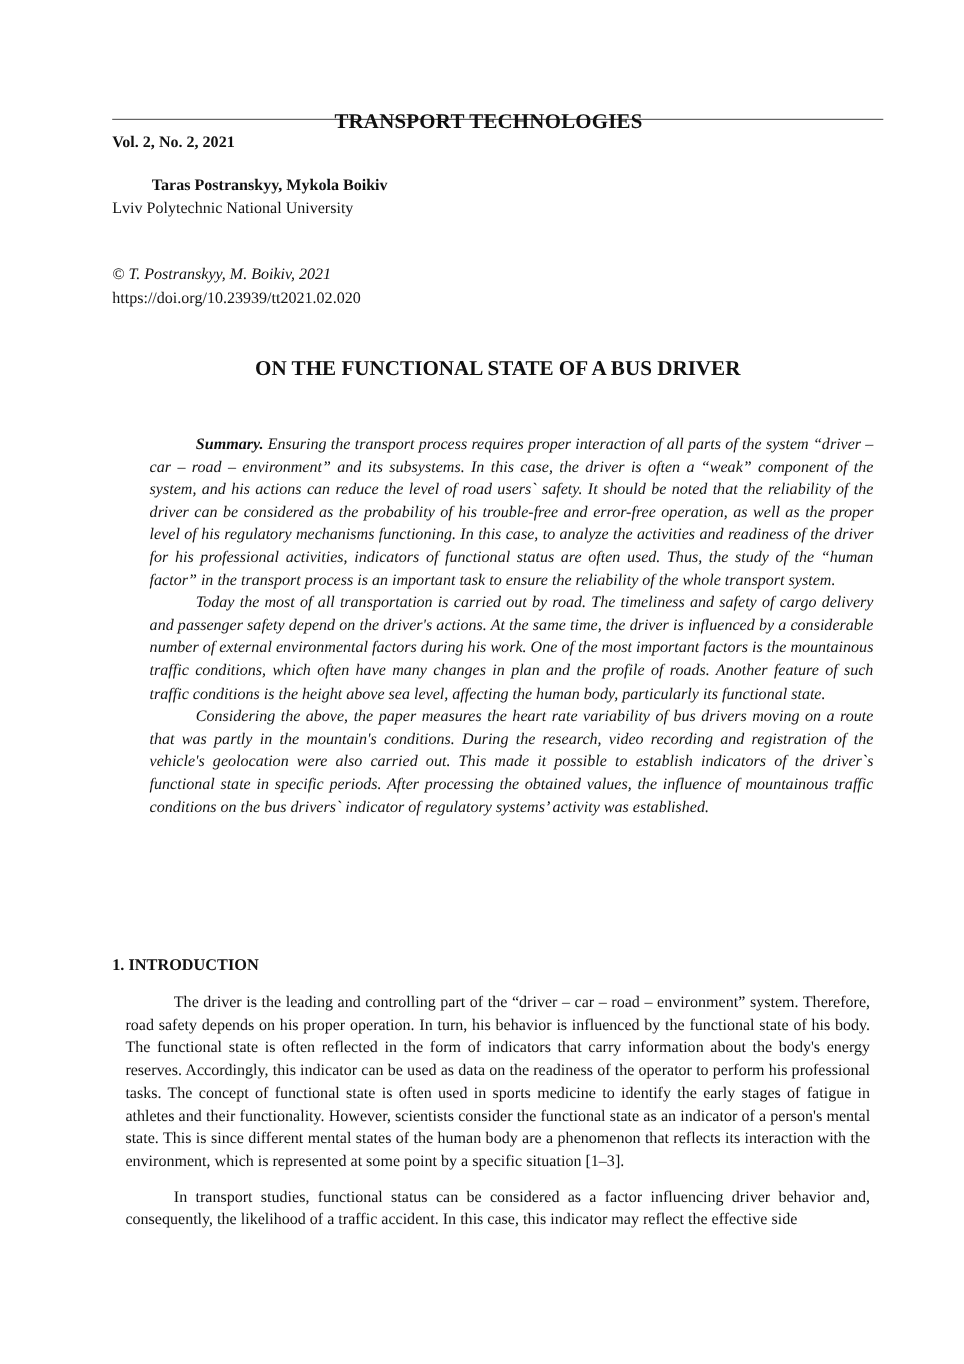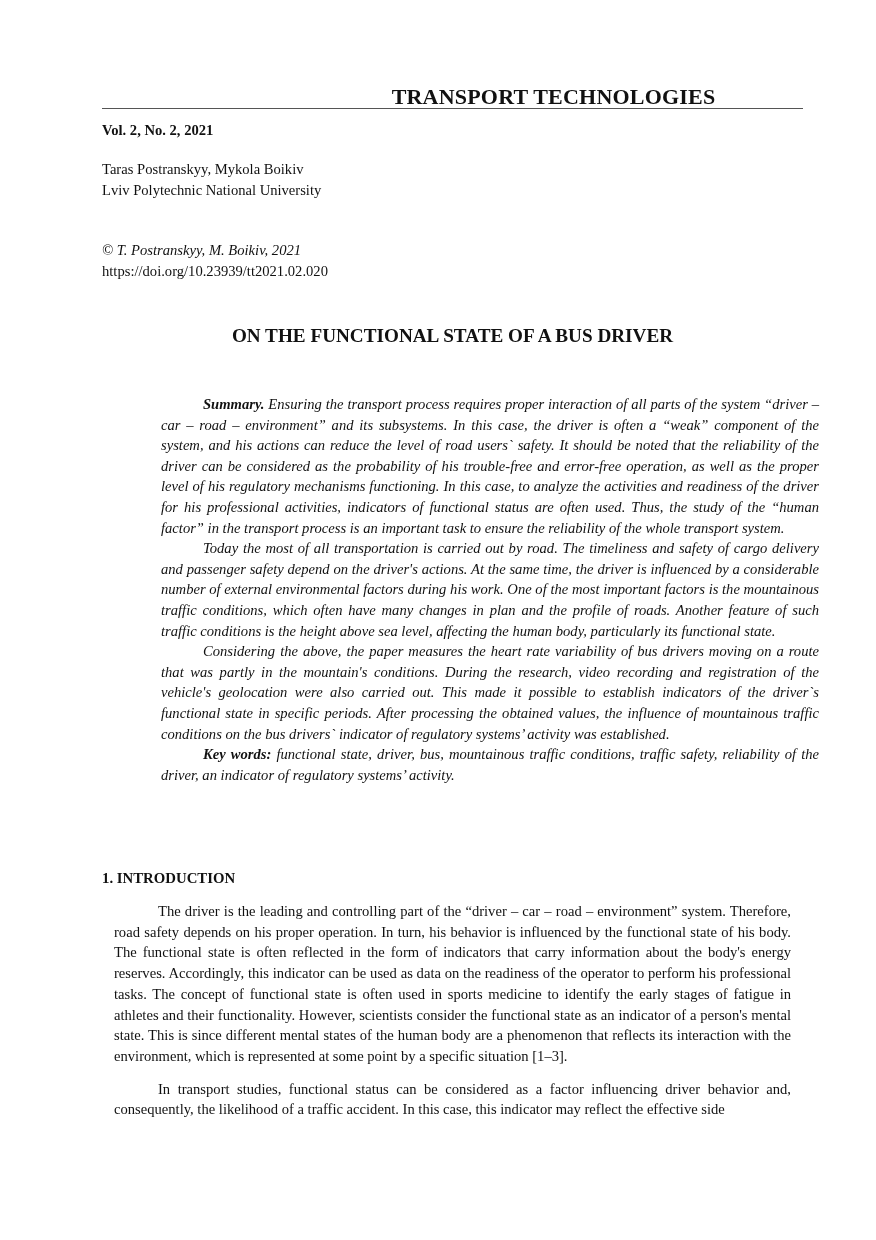--- a/index.html
+++ b/index.html
@@ -1,30 +1,30 @@
 <!DOCTYPE html>
 <html><head>
   <meta charset="utf-8">
   <style>
     html, body { margin: 0; padding: 0; background: #ffffff; }
     body { width: 876px; height: 1240px; position: relative; overflow: hidden;
       font-family: "Liberation Serif", "DejaVu Serif", serif; color: #111; }
     .journal-header { position: absolute; left: 102px; top: 84px; width: 701px; height: 24px;
       border-bottom: 1.5px solid #555; }
-    .journal-title { position: absolute; left: 0; right: 0; top: 0; text-align: center; padding-left: 202px;
-      font-weight: bold; font-size: 22px; letter-spacing: 0.2px; }
+    .journal-title { position: absolute; left: 0; right: 0; top: 16px; text-align: left; padding-left: 202px;
+      font-weight: bold; font-size: 19px; letter-spacing: 0.2px; }
     .meta { position: absolute; left: 102px; font-size: 14.6px; line-height: 20.5px; }
     .vol { top: 120px; font-weight: bold; }
     .authors { top: 159px; }
-    .authors .names { font-weight: normal; }
+    .authors .names { font-weight: bold; margin-left: 36px; }
     .copyright { top: 240px; }
     .copyright .c-line { font-style: italic; }
     .paper-title { position: absolute; left: 102px; width: 701px; top: 323px; text-align: center;
       font-weight: bold; font-size: 19.2px; line-height: 25px; }
-    .abstract { position: absolute; left: 161px; width: 658px; top: 394px; font-size: 14.6px; line-height: 20.6px;
+    .abstract { position: absolute; left: 136px; width: 658px; top: 394px; font-size: 14.6px; line-height: 20.6px;
       font-style: italic; text-align: justify; }
     .abstract p { margin: 0; text-indent: 42px; }
     .abstract .lead { font-weight: bold; }
     .section-heading { position: absolute; left: 102px; width: 701px; top: 870px; text-align: left;
       font-weight: bold; font-size: 14.8px; }
     .body-text { position: absolute; left: 102px; width: 701px; top: 889px; font-size: 14.6px; line-height: 20.7px;
       text-align: justify; }
     .body-text p { margin: 12px; text-indent: 44px; }
   </style>
 </head>
@@ -47,21 +47,20 @@
 </div>
 
 <div class="paper-title">
   <div>ON THE FUNCTIONAL STATE OF A BUS DRIVER</div>
 </div>
 
 <div class="abstract">
   <p><span class="lead">Summary.</span><span> Ensuring the transport process requires proper interaction of all parts of the system “driver – car – road – environment” and its subsystems. In this case, the driver is often a “weak” component of the system, and his actions can reduce the level of road users` safety. It should be noted that the reliability of the driver can be considered as the probability of his trouble-free and error-free operation, as well as the proper level of his regulatory mechanisms functioning. In this case, to analyze the activities and readiness of the driver for his professional activities, indicators of functional status are often used. Thus, the study of the “human factor” in the transport process is an important task to ensure the reliability of the whole transport system.</span></p>
   <p>Today the most of all transportation is carried out by road. The timeliness and safety of cargo delivery and passenger safety depend on the driver's actions. At the same time, the driver is influenced by a considerable number of external environmental factors during his work. One of the most important factors is the mountainous traffic conditions, which often have many changes in plan and the profile of roads. Another feature of such traffic conditions is the height above sea level, affecting the human body, particularly its functional state.</p>
   <p>Considering the above, the paper measures the heart rate variability of bus drivers moving on a route that was partly in the mountain's conditions. During the research, video recording and registration of the vehicle's geolocation were also carried out. This made it possible to establish indicators of the driver`s functional state in specific periods. After processing the obtained values, the influence of mountainous traffic conditions on the bus drivers` indicator of regulatory systems’ activity was established.</p>
-  <p><span class="lead">Key words:</span><span> functional state, driver, bus, mountainous traffic conditions, traffic safety, reliability of the driver, an indicator of regulatory systems’ activity.</span></p>
 </div>
 
 <div class="section-heading">1. INTRODUCTION</div>
 
 <div class="body-text">
   <p>The driver is the leading and controlling part of the “driver – car – road – environment” system. Therefore, road safety depends on his proper operation. In turn, his behavior is influenced by the functional state of his body. The functional state is often reflected in the form of indicators that carry information about the body's energy reserves. Accordingly, this indicator can be used as data on the readiness of the operator to perform his professional tasks. The concept of functional state is often used in sports medicine to identify the early stages of fatigue in athletes and their functionality. However, scientists consider the functional state as an indicator of a person's mental state. This is since different mental states of the human body are a phenomenon that reflects its interaction with the environment, which is represented at some point by a specific situation [1–3].</p>
   <p>In transport studies, functional status can be considered as a factor influencing driver behavior and, consequently, the likelihood of a traffic accident. In this case, this indicator may reflect the effective side</p>
 </div>
 
 </body></html>

